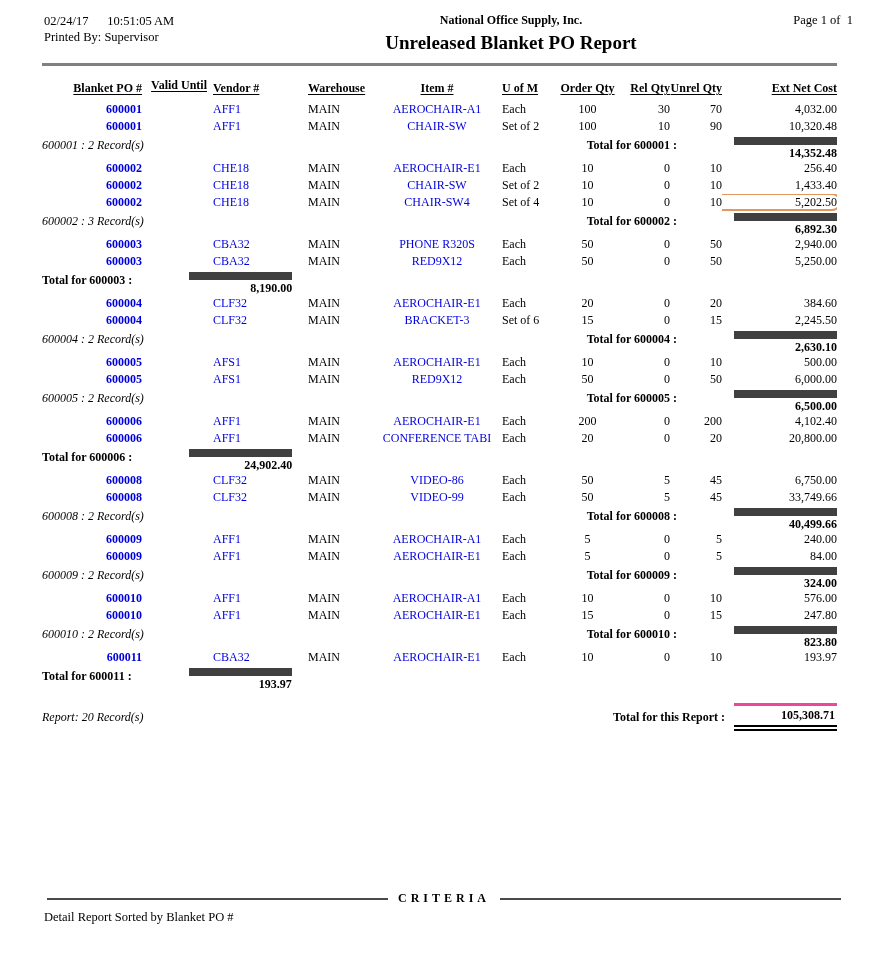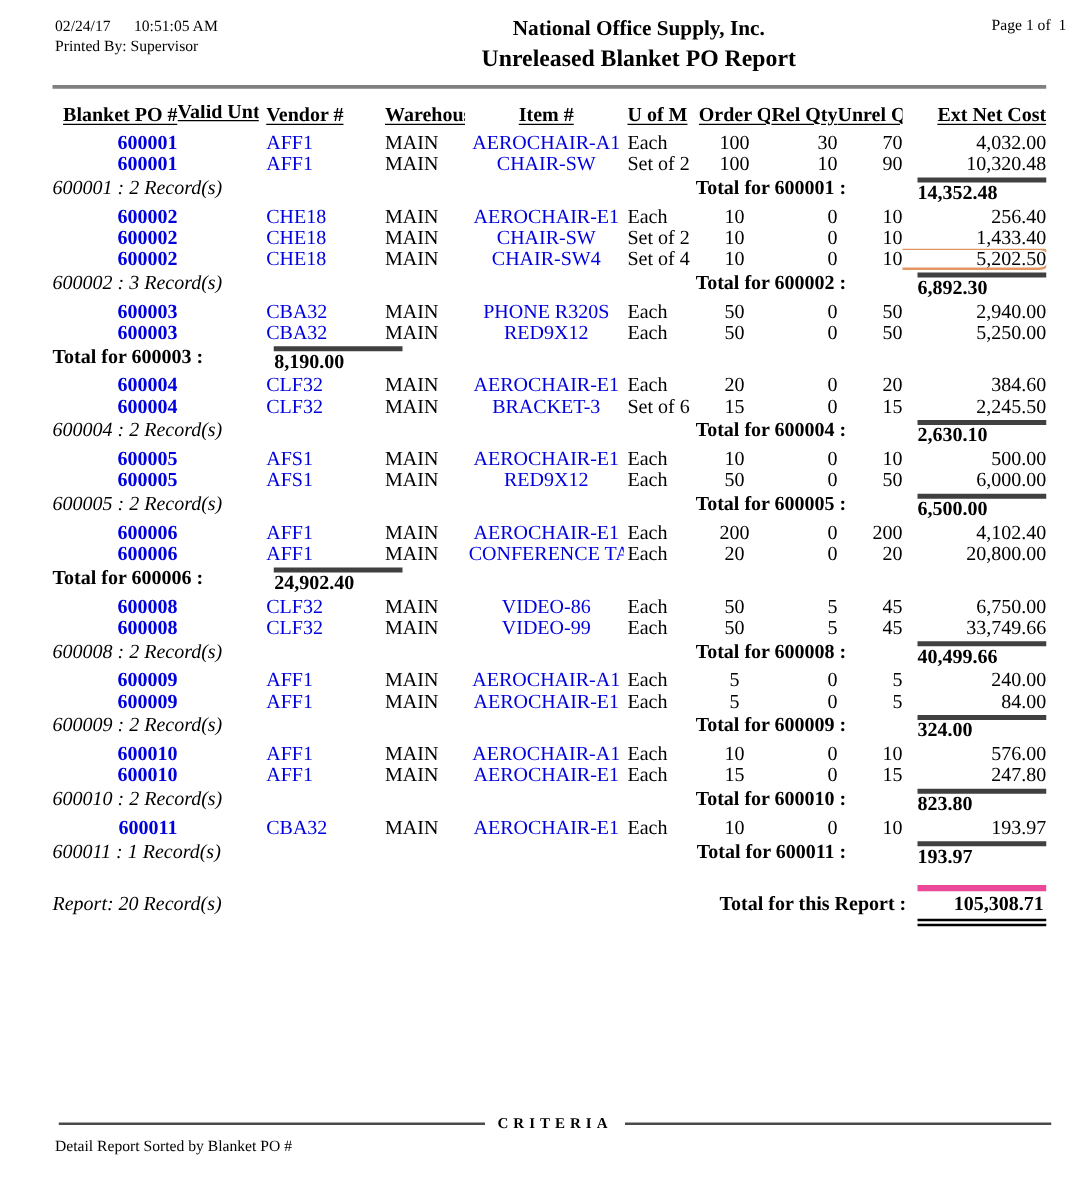--- a/index.html
+++ b/index.html
@@ -9,28 +9,28 @@
     font-family: "Liberation Serif", "DejaVu Serif", serif;
     color: #000;
   }
   .page { position: relative; width: 873px; height: 959px; overflow: hidden; }
 
   
   .hdr { display: flex; padding: 13px 20px 0 44px; }
   .hdr-left { width: 235px; font-size: 12.5px; line-height: 16px; }
   .datetime { white-space: pre; }
   .hdr-center { flex: 1; text-align: center; }
-  .company { font-weight: bold; font-size: 17px; }
+  .company { font-weight: bold; font-size: 12px; }
   .title { font-weight: bold; font-size: 19px; margin-top: 4px; }
   .hdr-right { width: 110px; text-align: right; font-size: 12.5px; white-space: pre; }
 
   .divider { height: 3px; background: var(--divider-gray, #808080); margin: 9px 36px 0 42px; }
 
   
-  .table { margin: 13px 36px 0 42px; font-size: 16px; }
+  .table { margin: 13px 36px 0 42px; font-size: 12px; }
   .thead { display: flex; font-weight: bold; height: 18px; line-height: 18px; margin-top: 5px; }
   .th { text-decoration: underline; text-underline-offset: 2px; }
   .th-valid { transform: translateY(-3px); }
 
   .trow { display: flex; height: 17px; line-height: 17px; }
   .cell { overflow: hidden; white-space: nowrap; }
   .c-po     { width: 100px; text-align: right; }
   .c-valid  { width: 65px;  text-align: right; }
   .c-vendor { width: 95px;  padding-left: 6px; }
   .c-wh     { width: 70px;  padding-left: 6px; }
@@ -48,29 +48,29 @@
   .c-ext.highlighted::after {
     content: ""; position: absolute; left: -8px; right: -4px; top: -1px; bottom: 0px;
     border: 2px solid var(--highlight-orange, #E39660); border-radius: 10px;
     pointer-events: none;
   }
 
   .group { padding-top: 4px; }
   .srow { display: flex; margin-top: 2px; height: 19px; line-height: 17px; gap: 48px; }
   .s-records { flex: 1; font-style: italic; margin-left: 0px; }
   .s-total-label { font-weight: bold; padding-right: 9px; }
-  .s-amount { width: 103px; font-weight: bold;
-              border-top: 4px solid #404040; }
+  .s-amount { width: 103px; text-align: right; font-weight: bold;
+              border-top: 8px solid #404040; }
 
   
   .rrow { display: flex; margin-top: 16px; }
   .r-records { flex: 1; font-style: italic; margin-top: 7px; }
   .r-label { font-weight: bold; padding-right: 9px; margin-top: 7px; }
   .r-amount { width: 103px; text-align: right; font-weight: bold;
-              border-top: 5px solid #ec4899; border-bottom: 6px double #000;
+              border-top: 3px solid #ec4899; border-bottom: 6px double #000;
               padding: 2px 2px 2px 0; }
 
   
   .criteria { position: absolute; top: 891px; left: 47px; right: 32px;
               display: flex; align-items: center; }
   .crit-line { flex: 1; border-top: 2px solid #4a4a4a; height: 0; }
   .crit-text { font-weight: bold; font-size: 12px; letter-spacing: 4px;
                padding: 0 10px; white-space: nowrap; }
   .sort-note { position: absolute; top: 910px; left: 44px; font-size: 12.5px; }
 </style>
@@ -404,21 +404,20 @@
     <div class="cell c-vendor link">CBA32</div>
     <div class="cell c-wh">MAIN</div>
     <div class="cell c-item link">AEROCHAIR-E1</div>
     <div class="cell c-uom">Each</div>
     <div class="cell c-oq">10</div>
     <div class="cell c-rq">0</div>
     <div class="cell c-uq">10</div>
     <div class="cell c-ext">193.97</div>
   </div>
           <div class="srow">
-    <div class="s-records">600011 : 1 Record(s)</div>
     <div class="s-total-label">Total for 600011 :</div>
     <div class="s-amount">193.97</div>
   </div>
         </div>
       </div>
 
     <div class="rrow">
       <div class="r-records">Report: 20 Record(s)</div>
       <div class="r-label">Total for this Report :</div>
       <div class="r-amount">105,308.71</div>

